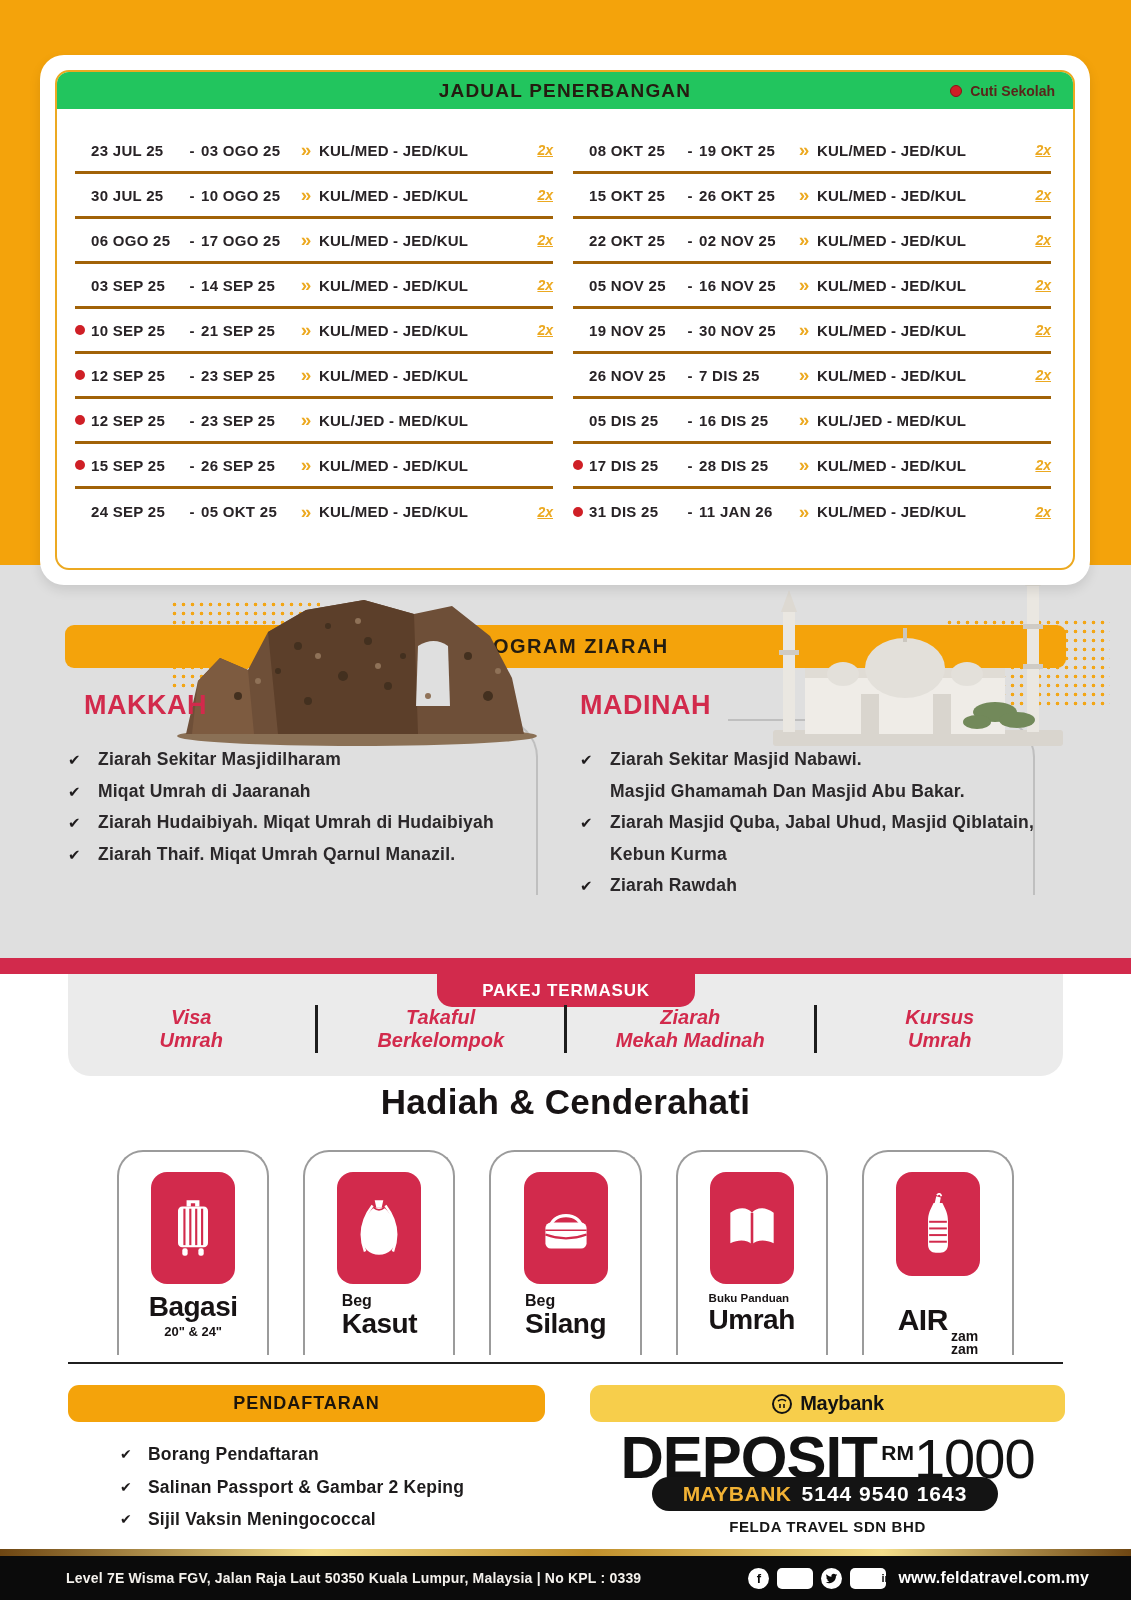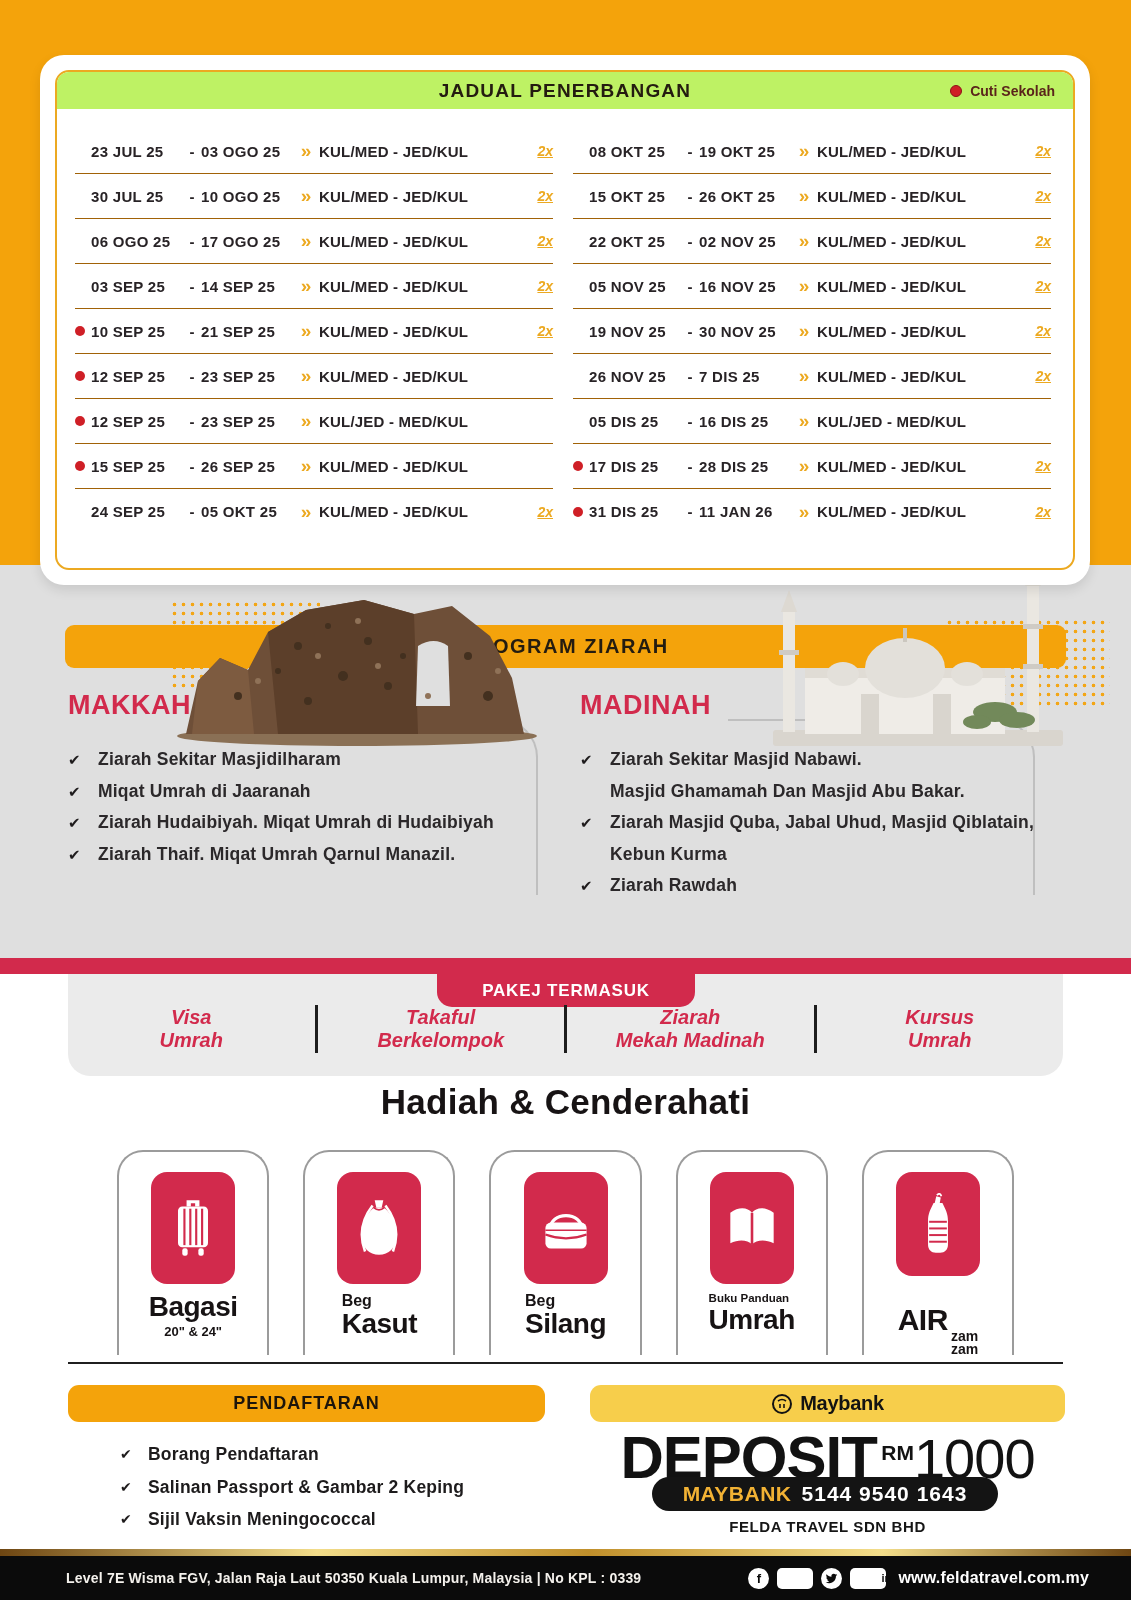--- a/index.html
+++ b/index.html
@@ -10,30 +10,30 @@
   
   .bg-orange { position:absolute; left:0; top:0; width:1131px; height:565px; background:#F4A30B; }
   .bg-gray   { position:absolute; left:0; top:565px; width:1131px; height:393px; background:#DFDFDF; }
   .pakej-band{ position:absolute; left:0; top:958px; width:1131px; height:16px; background:#D22A4C; }
 
   
   .card { position:absolute; left:40px; top:55px; width:1050px; height:530px; background:#ffffff;
           border-radius:24px; z-index:5; box-shadow:0 5px 12px rgba(0,0,0,.10); }
   .card-inner { position:absolute; left:15px; top:15px; right:15px; bottom:15px;
                 border:2px solid #ECA921; border-radius:14px; overflow:hidden; background:#fff; }
-  .card-header { position:relative; height:37px; background:#bef264; display:flex; align-items:center; justify-content:center; }
+  .card-header { position:relative; height:37px; background:#22c55e; display:flex; align-items:center; justify-content:center; }
   .card-title { font-size:19px; font-weight:800; letter-spacing:1.2px; color:#241C10; }
   .legend { position:absolute; right:18px; top:0; height:100%; display:flex; align-items:center; gap:8px; }
   .legend-dot { width:12px; height:12px; border-radius:50%; background:#CF1F26; border:1px solid #8e1216; }
   .legend-label { font-size:14px; font-weight:800; color:#5A241A; }
   .card-body { display:flex; padding:20px 12px 0 8px; }
   .scol { flex:1; padding:0 10px; }
   .srow { height:45px; display:grid; grid-template-columns:16px 92px 18px 92px 26px 1fr 30px;
           align-items:center; }
-  .scol .srow:not(:last-child) { border-bottom:1px solid #a16207; }
+  .scol .srow:not(:last-child) { border-bottom:3px solid #a16207; }
   .sdot { width:10px; height:10px; border-radius:50%; background:#CF1F26; }
   .sdate { font-size:15px; font-weight:800; color:#282326; letter-spacing:.3px; white-space:nowrap; }
   .sdash { font-size:15px; font-weight:800; color:#282326; text-align:center; }
   .sarr { font-size:19px; font-weight:800; color:#ECA921; text-align:center; }
   .sroute { font-size:15px; font-weight:800; color:#282326; letter-spacing:.2px; white-space:nowrap; }
   .sbadge { font-size:14px; font-weight:800; font-style:italic; text-decoration:underline; color:#ECA921; justify-self:end; }
 
   
   .dots { position:absolute; background-image:radial-gradient(#F4A30B 1.6px, transparent 2.1px);
           background-size:9px 9px; opacity:.95; z-index:1; }
@@ -42,21 +42,21 @@
   .program-bar { position:absolute; left:65px; top:625px; width:1001px; height:43px; background:#F4A30B;
                  border-radius:9px; display:flex; align-items:center; justify-content:center; z-index:2; }
   .program-title { font-size:20px; font-weight:800; letter-spacing:1.5px; color:#241C10; }
   .ruins-img  { position:absolute; left:168px; top:586px; width:378px; height:162px; z-index:3; }
   .mosque-img { position:absolute; left:765px; top:572px; width:305px; height:190px; z-index:3; }
   .corner-line { position:absolute; border-top:2px solid #BFBFBF; border-right:2px solid #BFBFBF;
                  border-top-right-radius:38px; z-index:2; }
   .makkah-line  { left:330px; top:719px; width:208px; height:176px; }
   .madinah-line { left:728px; top:719px; width:307px; height:176px; }
   .zhead { position:absolute; top:690px; font-size:27px; font-weight:800; letter-spacing:.5px; color:#D22A4C; z-index:4; }
-  .zhead-makkah { left:68px; }
+  .zhead-makkah { left:84px; }
   .zhead-madinah { left:580px; }
   .zlist { position:absolute; top:744px; z-index:4; }
   .zlist-makkah { left:68px; width:480px; }
   .zlist-madinah { left:580px; width:490px; }
   .zitem { display:grid; grid-template-columns:30px 1fr; }
   .zcheck { font-size:15px; font-weight:800; color:#1E1B1C; line-height:31.5px; }
   .ztext span { display:block; font-size:17.5px; font-weight:600; color:#2B282A; line-height:31.5px; letter-spacing:.2px; }
 
   
   .pakej-panel { position:absolute; left:68px; top:974px; width:995px; height:102px; background:#EBEBEB;

